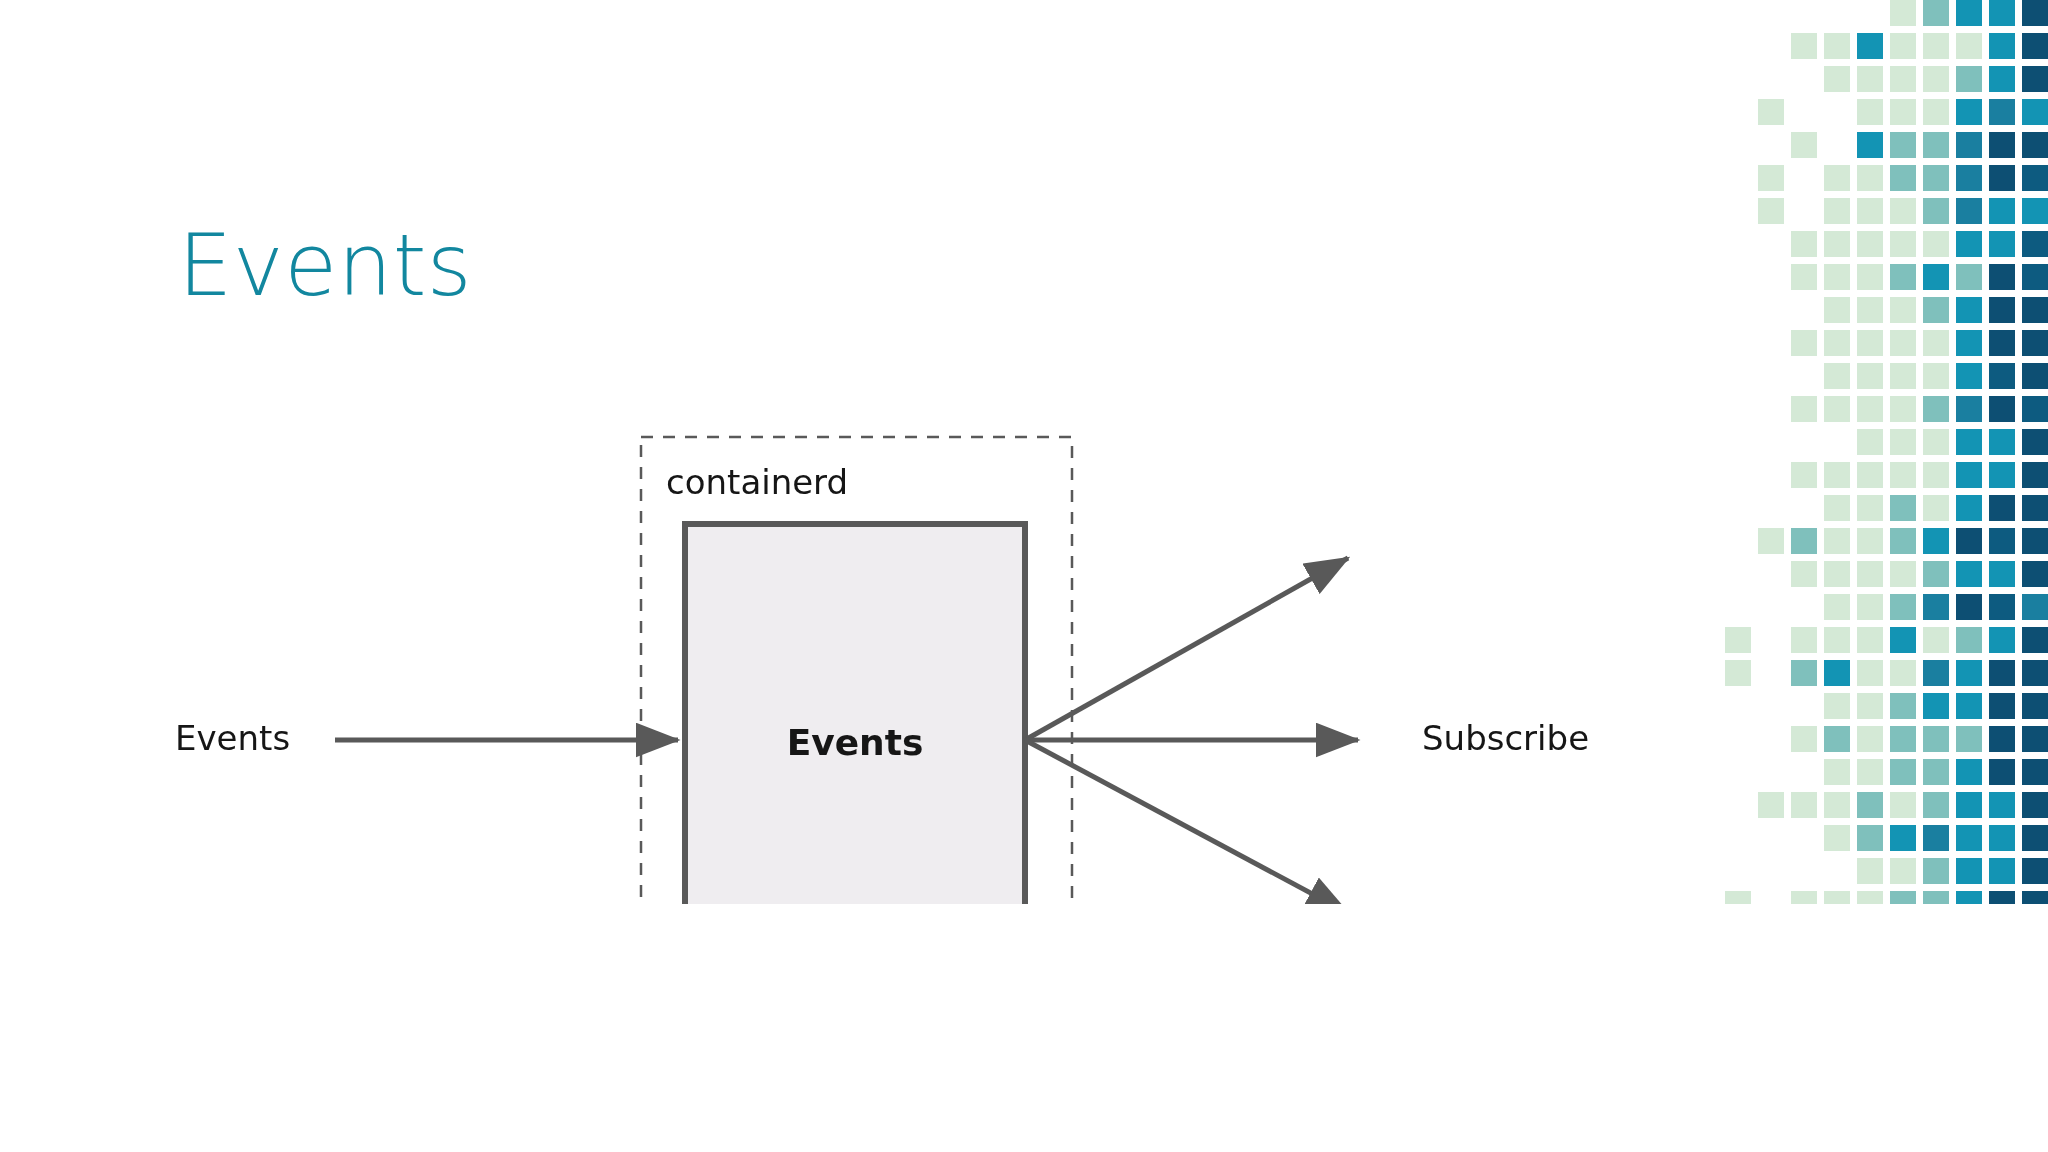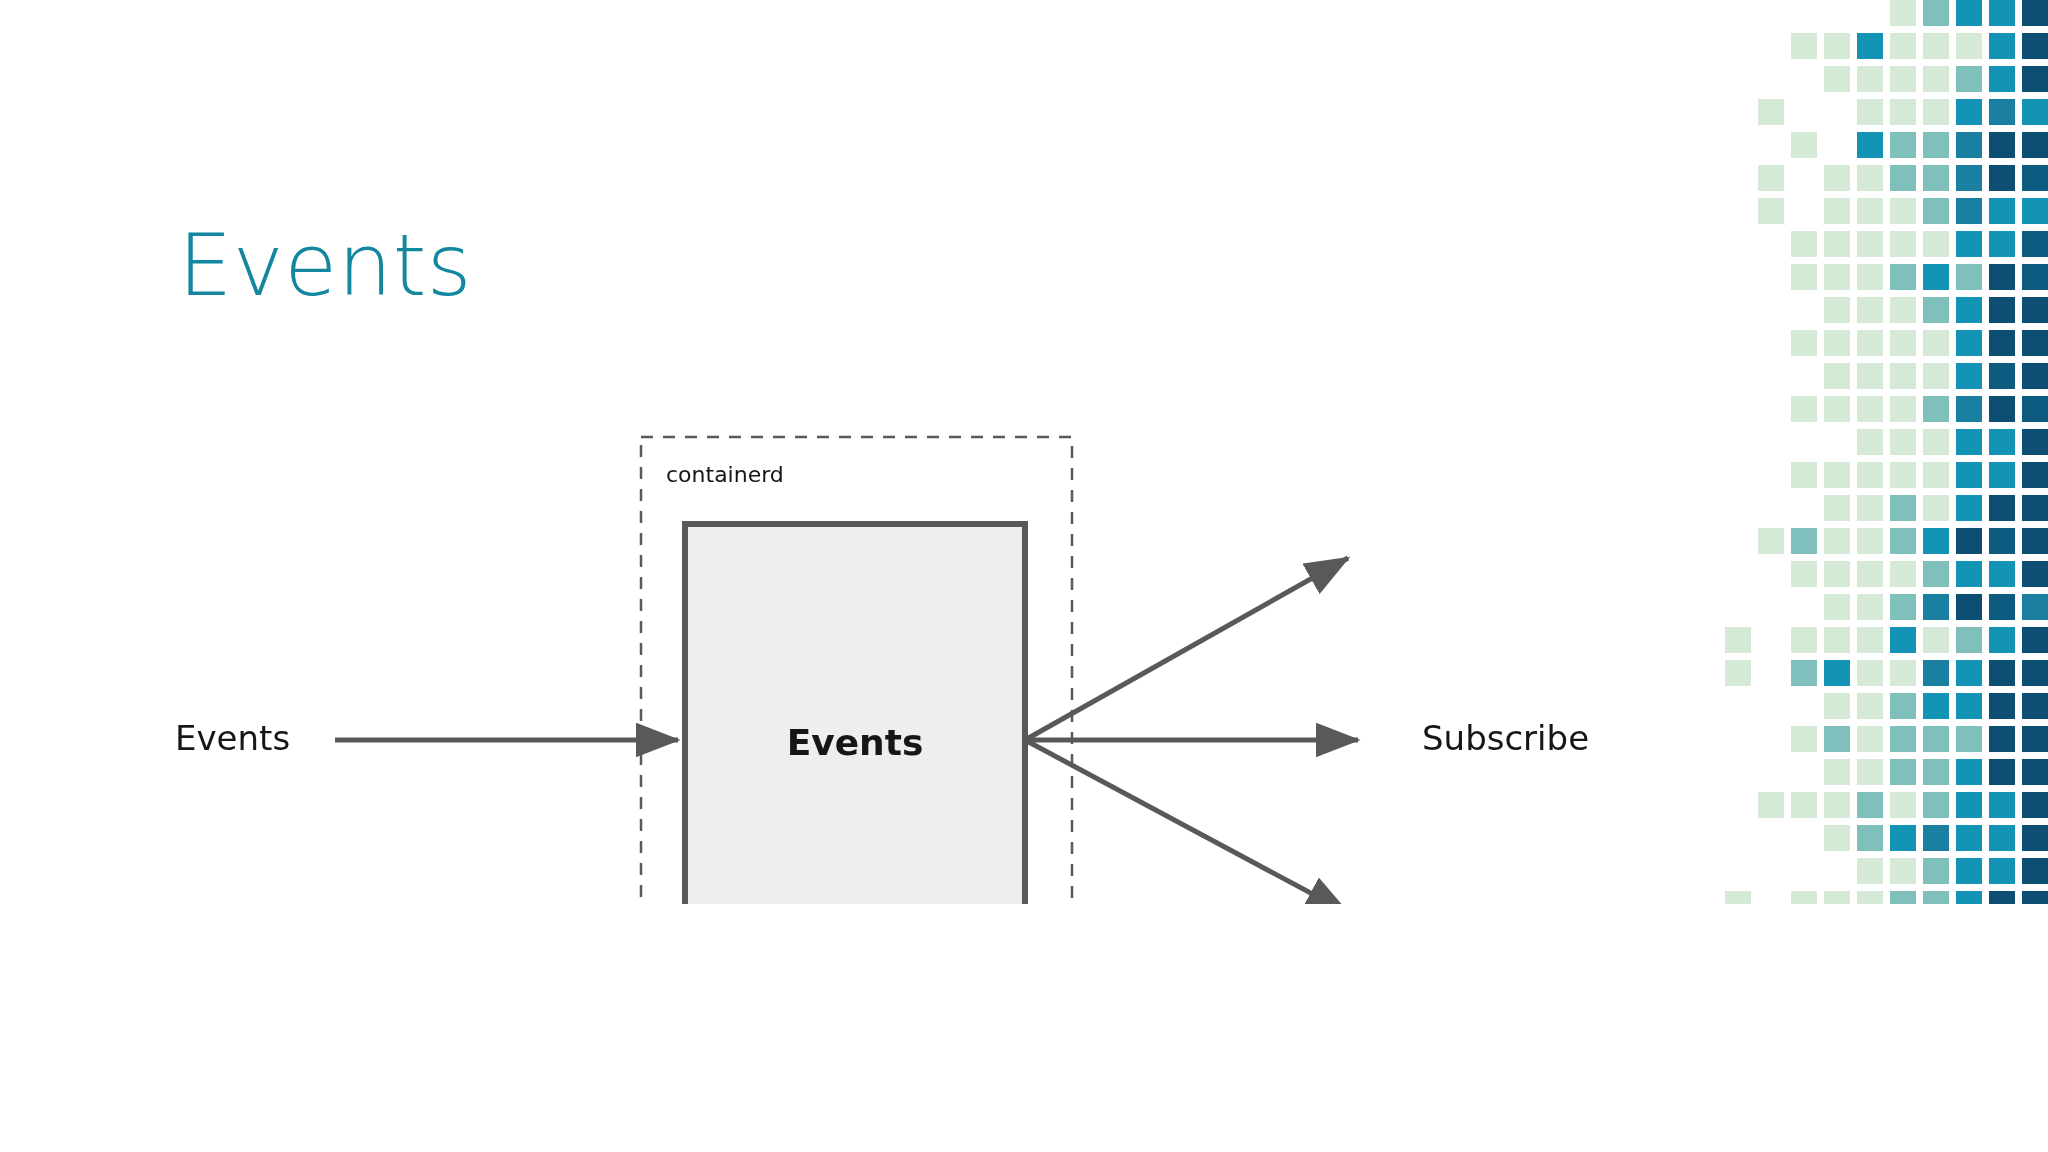--- a/index.html
+++ b/index.html
@@ -42,21 +42,21 @@
   
   .diagram-label {
     position: absolute;
     font-family: "DejaVu Sans", sans-serif;
     color: #161616;
     white-space: nowrap;
   }
   #label-containerd {
     left: 666px;
     top: 462px;
-    font-size: 22px;
+    font-size: 34px;
     font-weight: 400;
   }
   #label-events-box {
     left: 685px;
     top: 722px;
     width: 340px;
     text-align: center;
     font-size: 36px;
     font-weight: 700;
   }

